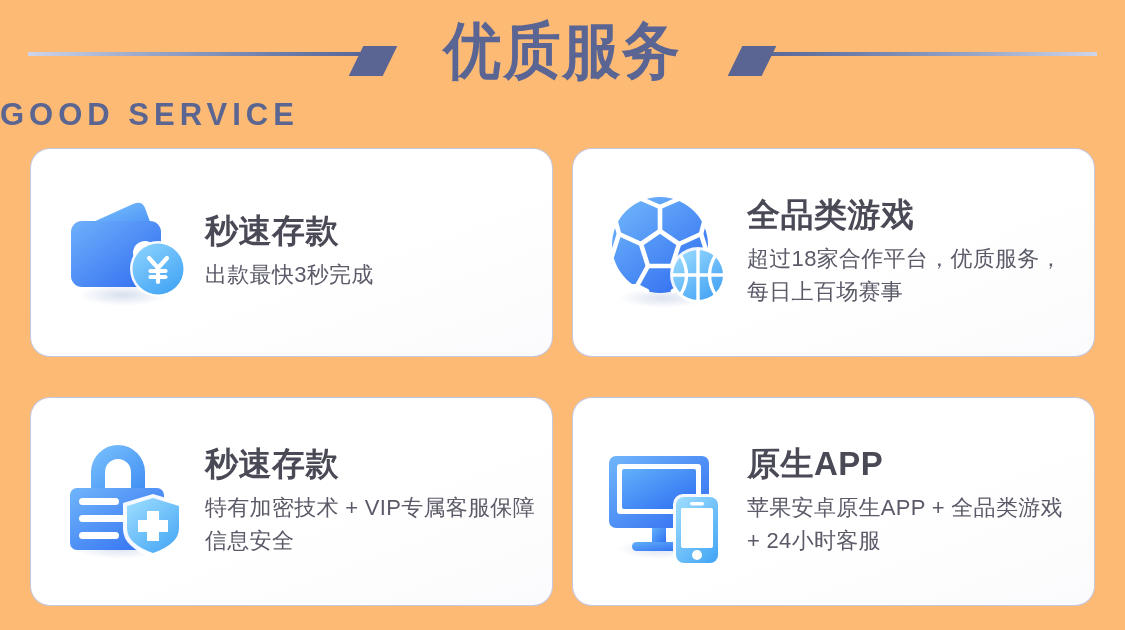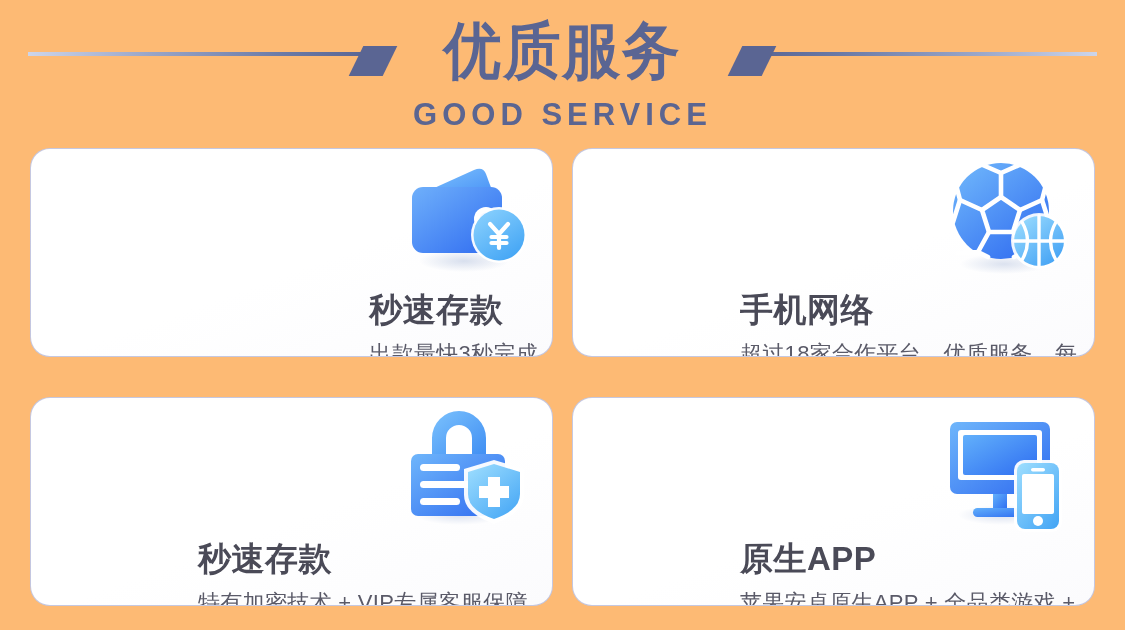--- a/index.html
+++ b/index.html
@@ -26,45 +26,43 @@
   .title-cn {
     position:absolute; left:0; top:12px; width:1125px;
     text-align:center;
     font-size:62px; font-weight:bold; line-height:78px;
     color:#5a6593;
     letter-spacing:2px;
     transform:scaleX(0.93);
   }
   .title-en {
     position:absolute; left:0; top:98px; width:1125px;
-    text-align:center;
     font-size:31px; font-weight:bold; line-height:34px;
     color:#5b6591;
     letter-spacing:5px;
   }
 
   
   .grid {
     position:absolute; left:30px; top:148px;
     width:1065px; height:458px;
     display:grid;
     grid-template-columns:523px 523px;
     grid-template-rows:209px 209px;
     column-gap:19px; row-gap:40px;
   }
 
   .card {
     position:relative;
     background:linear-gradient(160deg,#ffffff 0%,#ffffff 55%,#fbfbfd 100%);
     border-radius:20px;
     border:1px solid rgba(150,155,200,0.55);
-    display:flex; align-items:flex-end;
+    display:flex; align-items:center;
     padding:0 14px 0 26px;
     overflow:hidden;
-    flex-direction:column;
   }
 
   .icon-wrap {
     flex:0 0 auto;
     width:140px; height:140px;
     position:relative;
   }
   .icon-wrap svg { display:block; width:140px; height:140px; }
 
   .card-text { flex:1 1 auto; padding-left:8px; padding-bottom:4px; }
@@ -179,21 +177,21 @@
           <circle cx="99" cy="92" r="25" fill="url(#sg2)"></circle>
           <g fill="none" stroke="#ffffff" stroke-width="3.4" stroke-linecap="round">
             <path d="M99 67 L99 117"></path>
             <path d="M74 92 L124 92"></path>
             <path d="M82 73 Q93 92 82 111"></path>
             <path d="M116 73 Q105 92 116 111"></path>
           </g>
         </svg>
       </div>
       <div class="card-text">
-        <div class="card-title">手机网络</div>
+        <div class="card-title">全品类游戏</div>
         <div class="card-desc wide">超过18家合作平台，优质服务，每日上百场赛事</div>
       </div>
     </div>
 
     <div class="card">
       <div class="icon-wrap">
         <svg viewBox="0 0 140 140" xmlns="http://www.w3.org/2000/svg">
           <defs>
             <linearGradient id="lg1" x1="0" y1="0" x2="1" y2="1">
               <stop offset="0%" stop-color="#6fb6fb"></stop>

